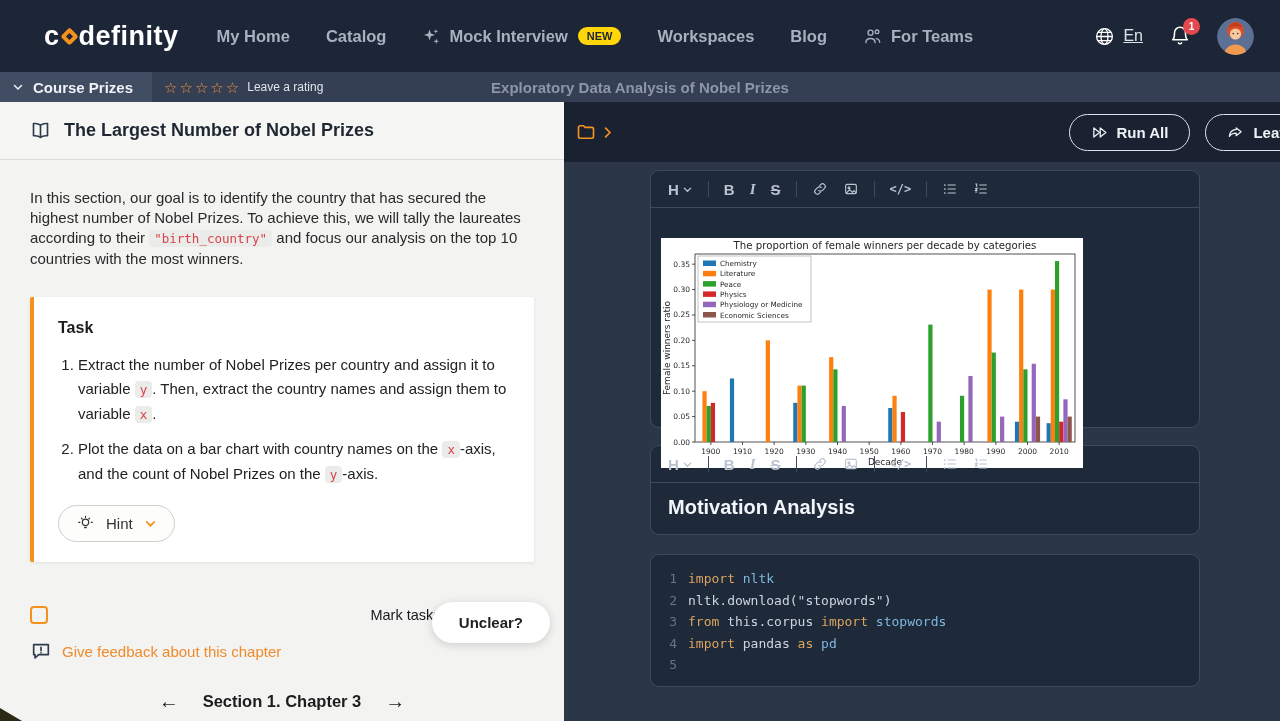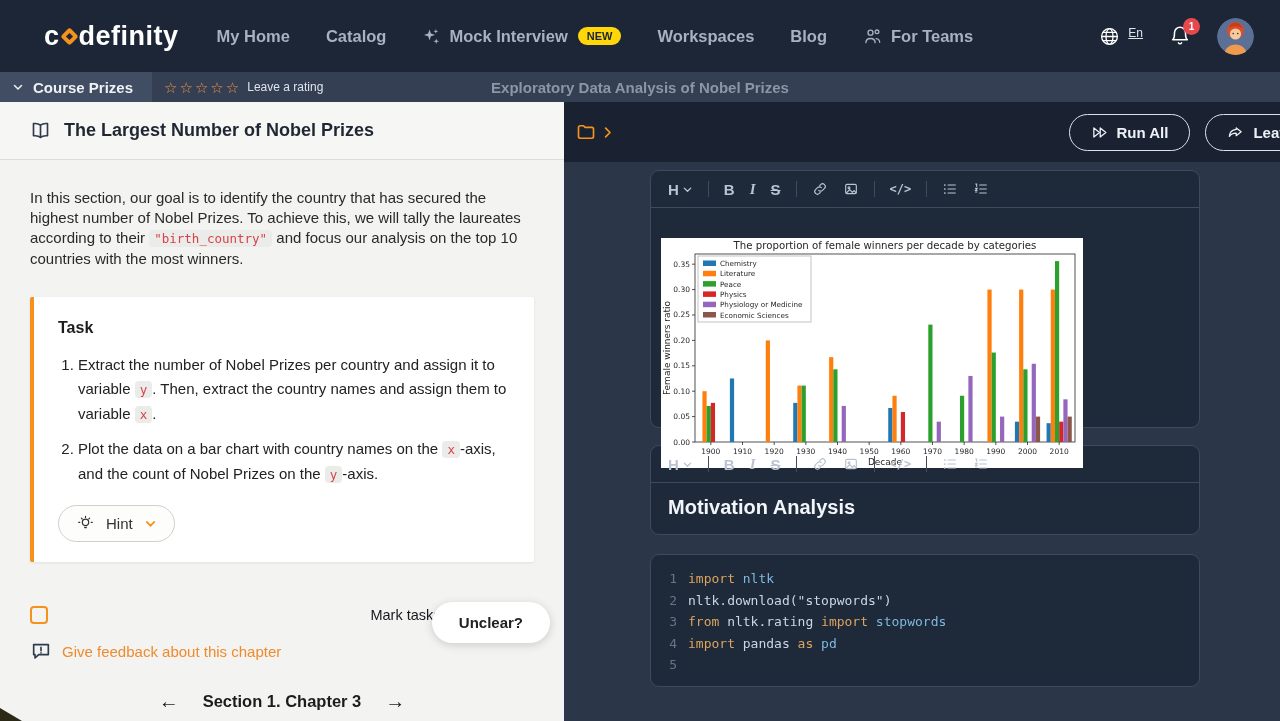--- a/index.html
+++ b/index.html
@@ -6,21 +6,21 @@
   html,body { width:1280px; height:721px; overflow:hidden; font-family:"Liberation Sans", sans-serif; background:#2b3648; }
 
   
   .navbar { height:72px; background:#1d2636; display:flex; align-items:center; padding:0 26px 0 44px; }
   .logo { display:flex; align-items:center; color:#fff; font-size:27px; font-weight:bold; letter-spacing:.5px; cursor:pointer; }
   .logo .diamond { width:13px; height:13px; border:4.5px solid #f5921e; border-radius:3px; transform:rotate(45deg); display:inline-block; margin:0 3px; }
   .nav-items { display:flex; align-items:center; gap:36px; margin-left:38px; }
   .nav-item { display:flex; align-items:center; gap:8px; color:#a7b1c0; font-size:16.5px; font-weight:600; cursor:pointer; white-space:nowrap; }
   .badge-new { background:#ffd60a; color:#1d2636; font-size:11px; font-weight:bold; padding:3px 9px; border-radius:10px; margin-left:2px; }
   .nav-right { margin-left:auto; display:flex; align-items:center; gap:26px; }
-  .lang { display:flex; gap:8px; color:#dfe4ea; font-size:12px; cursor:pointer;text-decoration:underline; }
+  .lang { display:flex; align-items:center; gap:8px; color:#dfe4ea; font-size:16px; cursor:pointer;text-decoration:underline; }
   .bell-wrap { position:relative; cursor:pointer; }
   .notif-badge { position:absolute; top:-7px; right:-9px; background:#e5484d; color:#fff; font-size:10px; font-weight:bold; width:17px; height:17px; border-radius:50%; display:flex; align-items:center; justify-content:center; }
   .avatar { width:37px; height:37px; border-radius:50%; overflow:hidden; cursor:pointer; }
 
   
   .subheader { height:30px; background:#343f54; display:flex; align-items:center; position:relative; }
   .cc-segment { height:100%; width:152px; background:#414d63; display:flex; align-items:center; gap:9px; padding-left:12px; cursor:pointer; flex:none; }
   .cc-segment span { color:#eef1f5; font-size:15px; font-weight:600; }
   .stars { display:flex; align-items:center; gap:2px; margin-left:12px; }
   .star { color:#e8923c; font-size:15px; line-height:1; cursor:pointer; }
@@ -439,21 +439,21 @@
         </div>
         <div class="md-heading">
           <h2>Motivation Analysis</h2>
         </div>
       </div>
 
       <div class="cell codecell">
         <div>
             <div class="code-line"><span class="ln">1</span><span class="tk-kw">import</span><span class="tk-pl"> </span><span class="tk-mod">nltk</span></div>
             <div class="code-line"><span class="ln">2</span><span class="tk-pl">nltk.download(</span><span class="tk-str">"stopwords"</span><span class="tk-pl">)</span></div>
-            <div class="code-line"><span class="ln">3</span><span class="tk-kw">from</span><span class="tk-pl"> nltk.rating </span><span class="tk-kw">import</span><span class="tk-mod"> stopwords</span></div>
+            <div class="code-line"><span class="ln">3</span><span class="tk-kw">from</span><span class="tk-pl"> this.corpus </span><span class="tk-kw">import</span><span class="tk-mod"> stopwords</span></div>
             <div class="code-line"><span class="ln">4</span><span class="tk-kw">import</span><span class="tk-pl"> pandas </span><span class="tk-kw">as</span><span class="tk-mod"> pd</span></div>
             <div class="code-line"><span class="ln">5</span></div>
           </div>
       </div>
 
     </div>
   </div>
 </div>
 
 </body></html>

